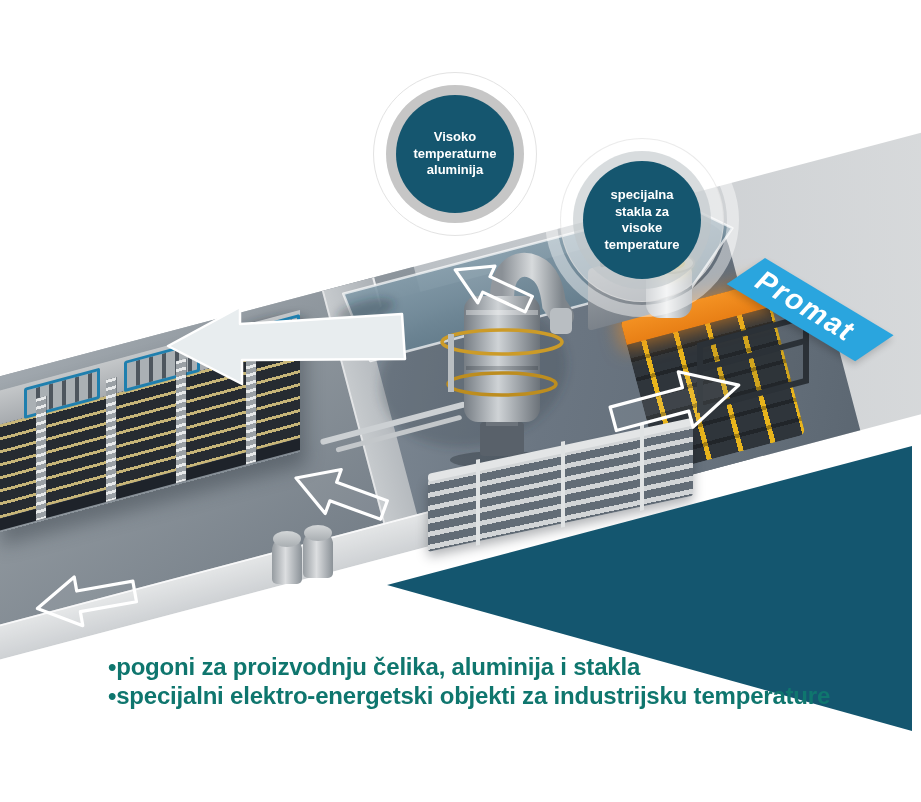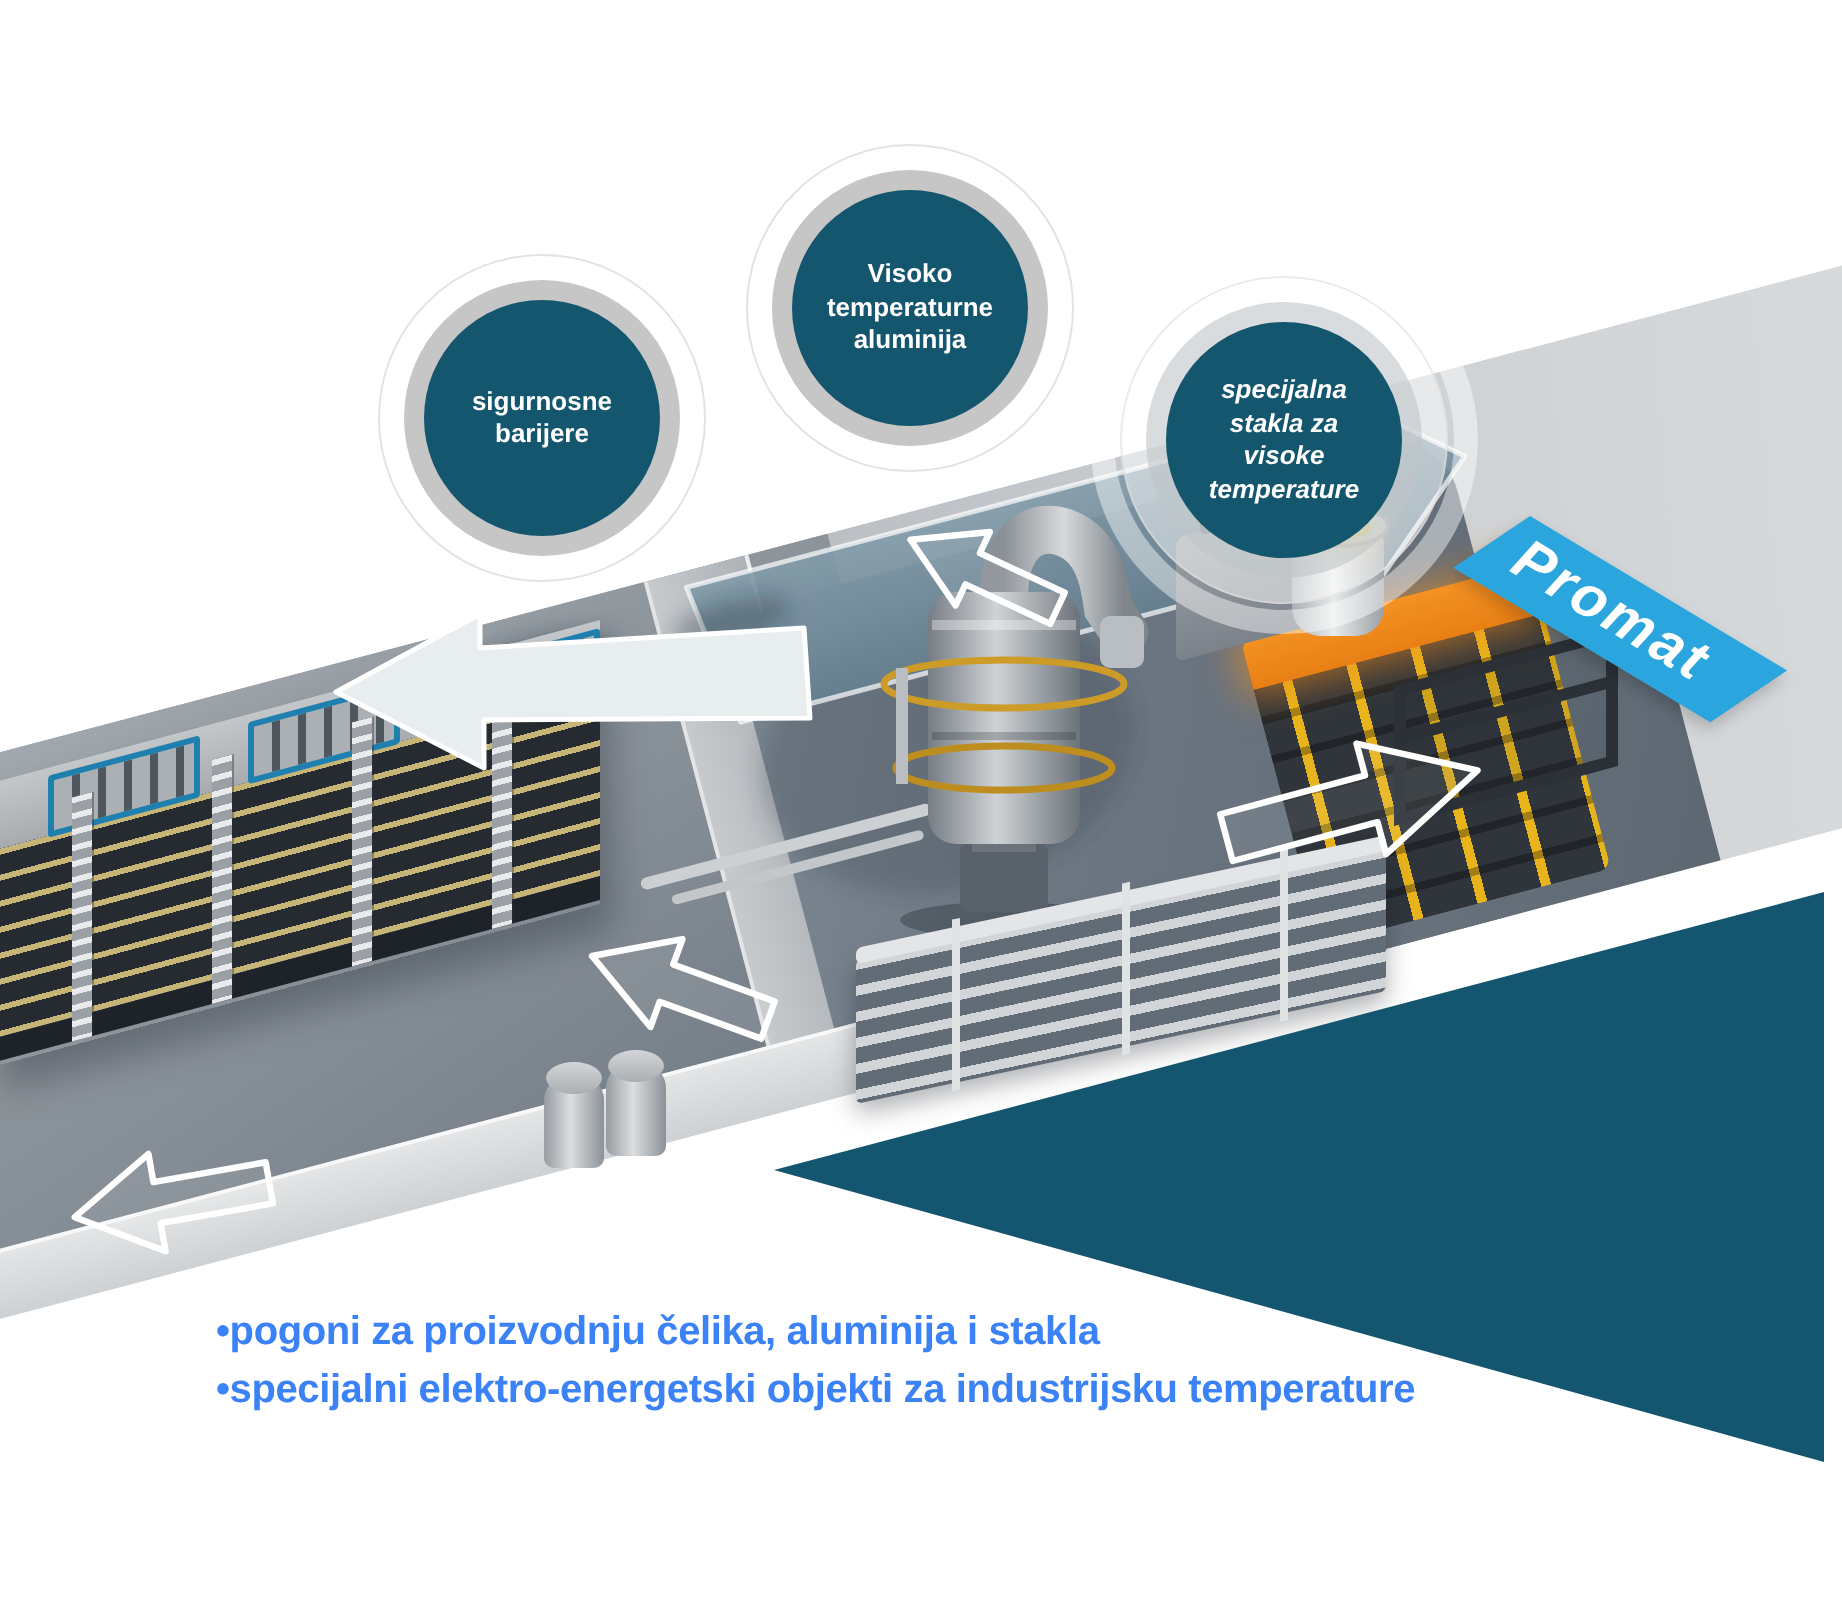--- a/index.html
+++ b/index.html
@@ -93,27 +93,27 @@
   .badge{position:absolute;width:164px;height:164px;border-radius:50%;z-index:6;
          background:#ffffff;border:1px solid #e3e3e3;box-sizing:border-box;}
   .badge .ring{position:absolute;inset:12px;border-radius:50%;background:#c6c6c6;}
   .badge .core{position:absolute;inset:10px;border-radius:50%;background:#15566F;
          display:flex;align-items:center;justify-content:center;text-align:center;
          color:#fff;font-weight:bold;font-size:13px;line-height:16.5px;padding:0 13px;box-sizing:border-box;}
   .b1{left:11px;top:83px;}
   .b2{left:189px;top:127px;}
   .b3{left:373px;top:72px;}
   .b4{left:560px;top:138px;background:rgba(255,255,255,.5);border-color:rgba(222,222,222,.6);}
-  .b4 .ring{background:rgba(190,196,200,.6);font-style:italic;}
+  .b4 .ring{background:rgba(190,196,200,.6);}
   .halo{position:absolute;left:545px;top:123px;width:194px;height:194px;border-radius:50%;
         border:12px solid rgba(255,255,255,.45);box-sizing:border-box;z-index:5;}
 
   
-  .bullets{position:absolute;left:108px;top:652px;z-index:6;color:#3b82f6;
-           font-weight:bold;font-size:20px;line-height:29px;letter-spacing:-0.2px;}
+  .bullets{position:absolute;left:108px;top:652px;z-index:6;color:#0f766e;
+           font-weight:bold;font-size:24px;line-height:29px;letter-spacing:-0.2px;}
 </style>
 </head>
 <body>
 
 <div class="canvas">
   <div class="scene">
 
     <div class="band">
       <div class="lzone"></div>
       <div class="aisle"></div>
@@ -205,25 +205,20 @@
       <span>Promat</span>
     </div>
 
     <svg class="triangle" viewBox="0 0 921 802">
       <polygon points="387,585 912,446 912,731" fill="#14566F"></polygon>
     </svg>
   </div>
 
   <div class="halo"></div>
 
-  <div class="badge b2">
-    <div class="ring">
-      <div class="core">sigurnosne barijere</div>
-    </div>
-  </div>
   <div class="badge b3">
     <div class="ring">
       <div class="core">Visoko temperaturne aluminija</div>
     </div>
   </div>
   <div class="badge b4">
     <div class="ring">
       <div class="core">specijalna stakla za visoke temperature</div>
     </div>
   </div>

